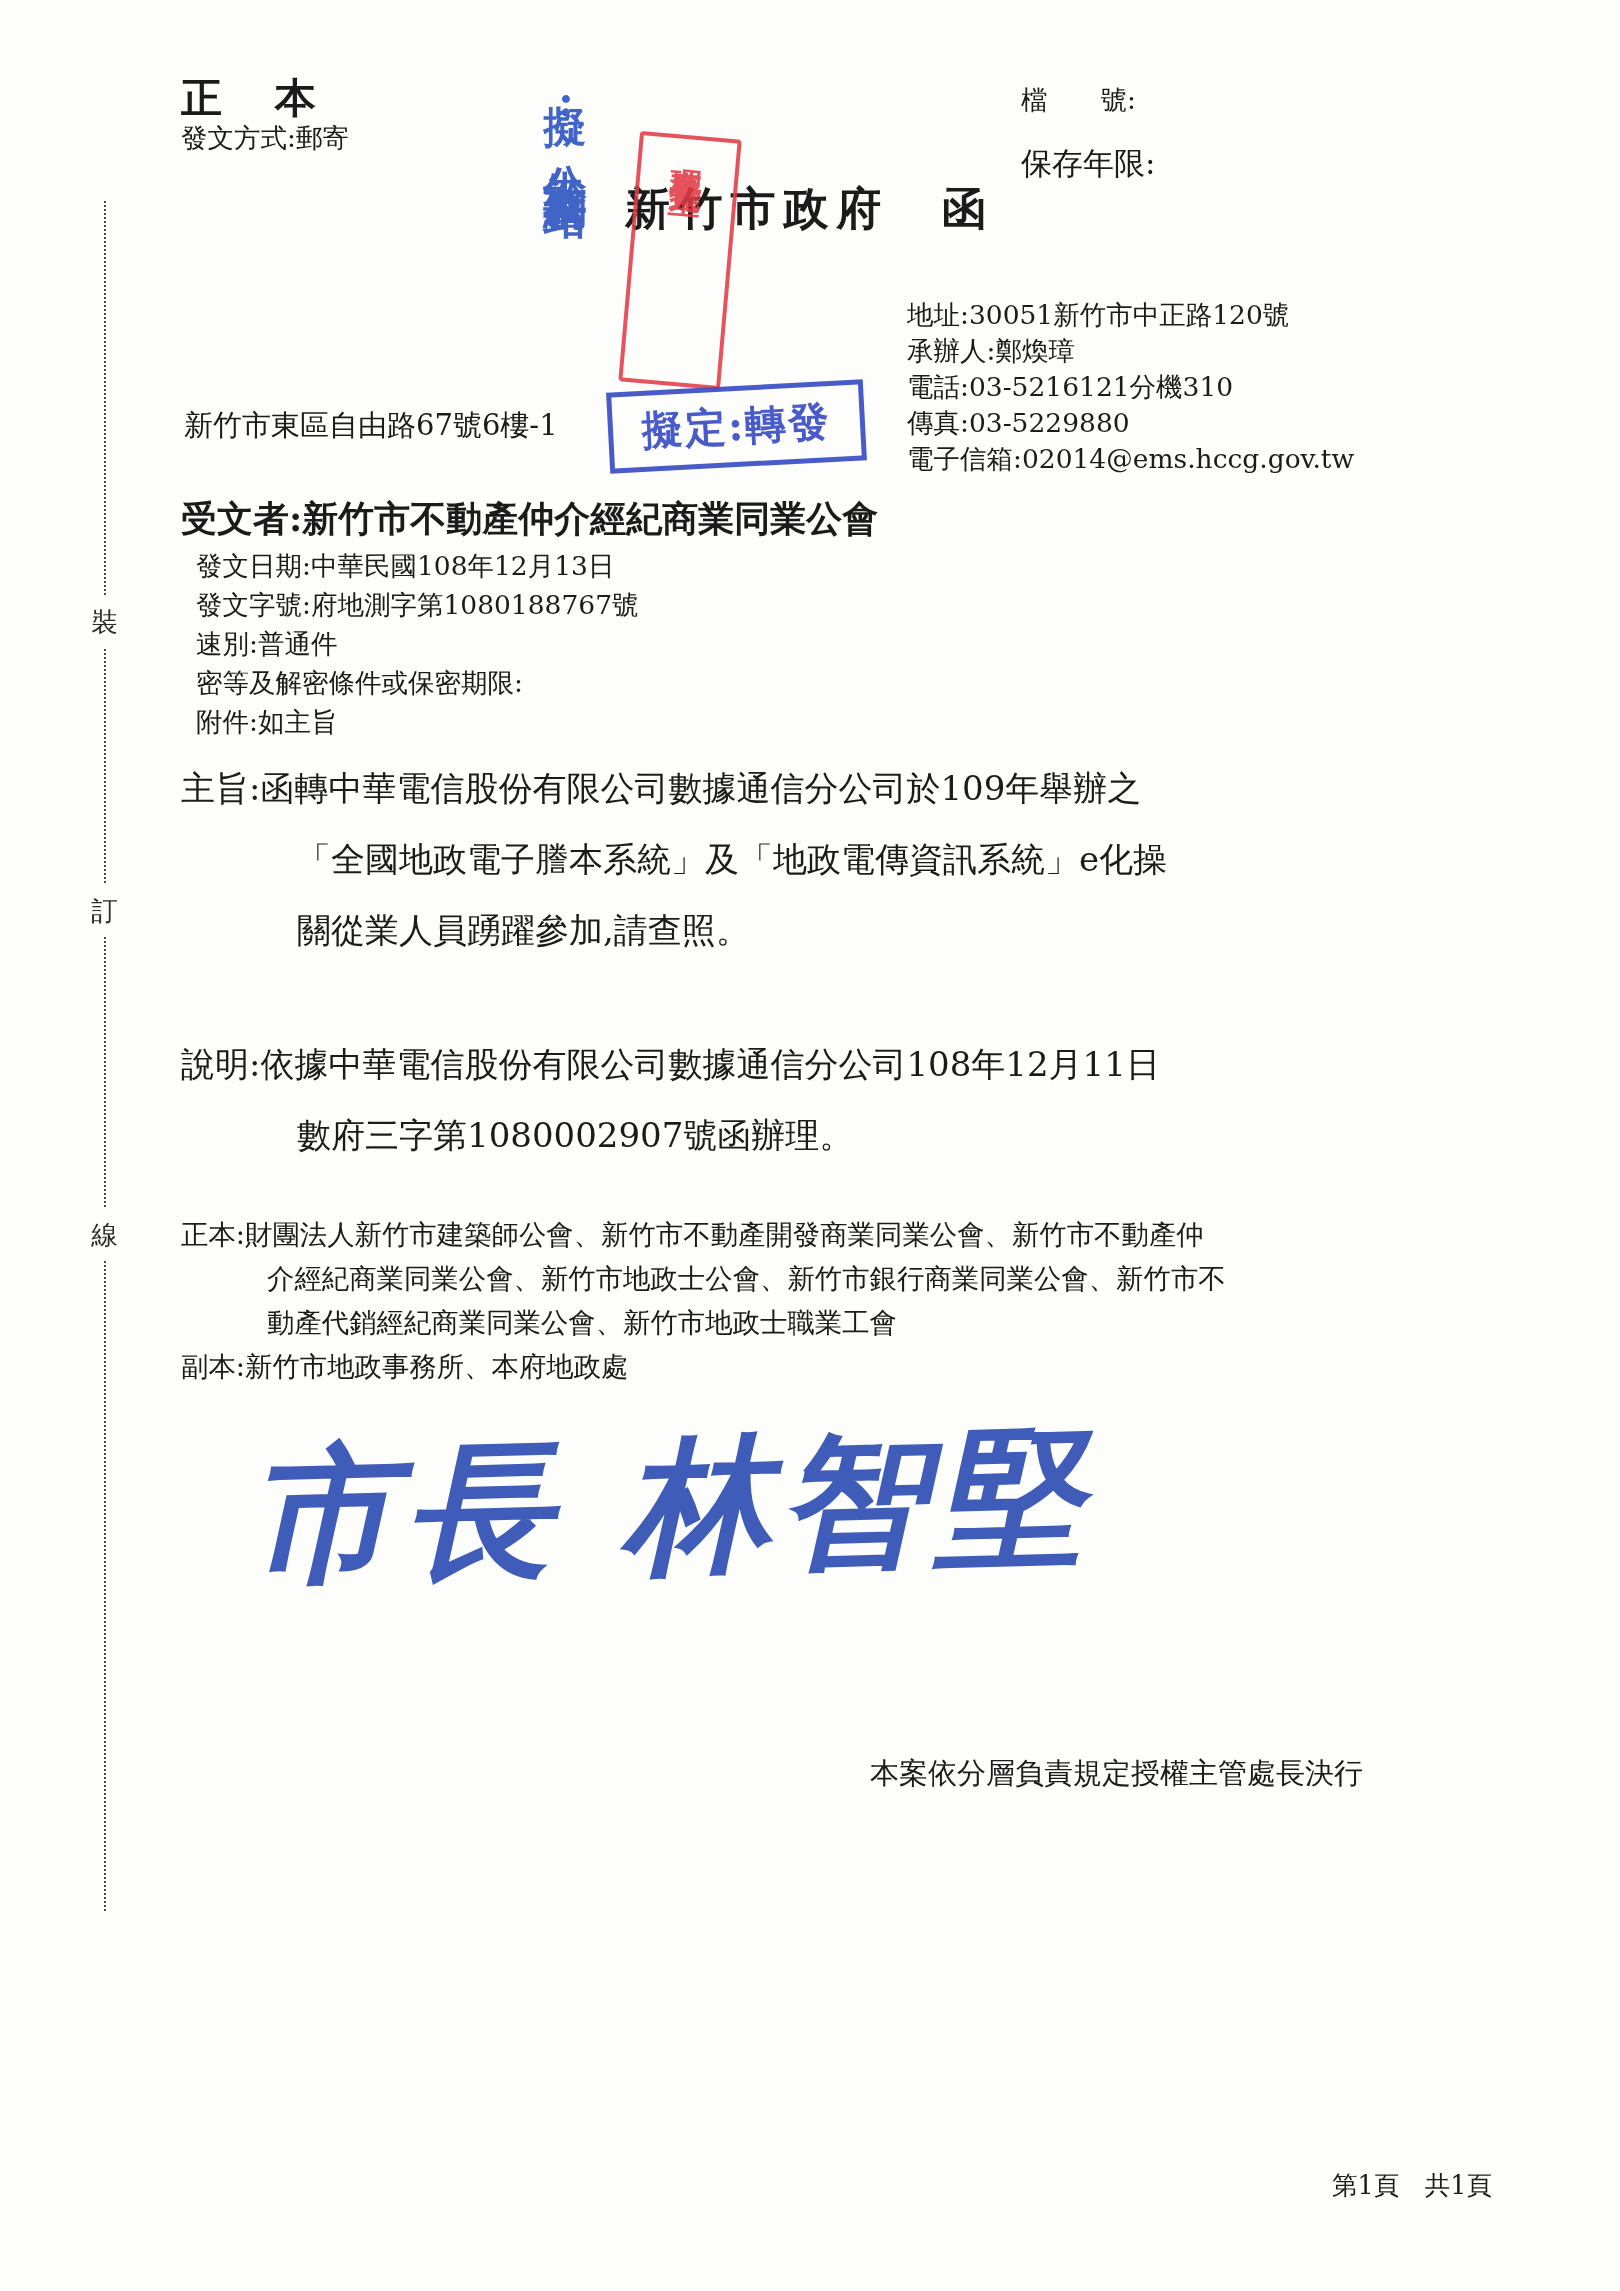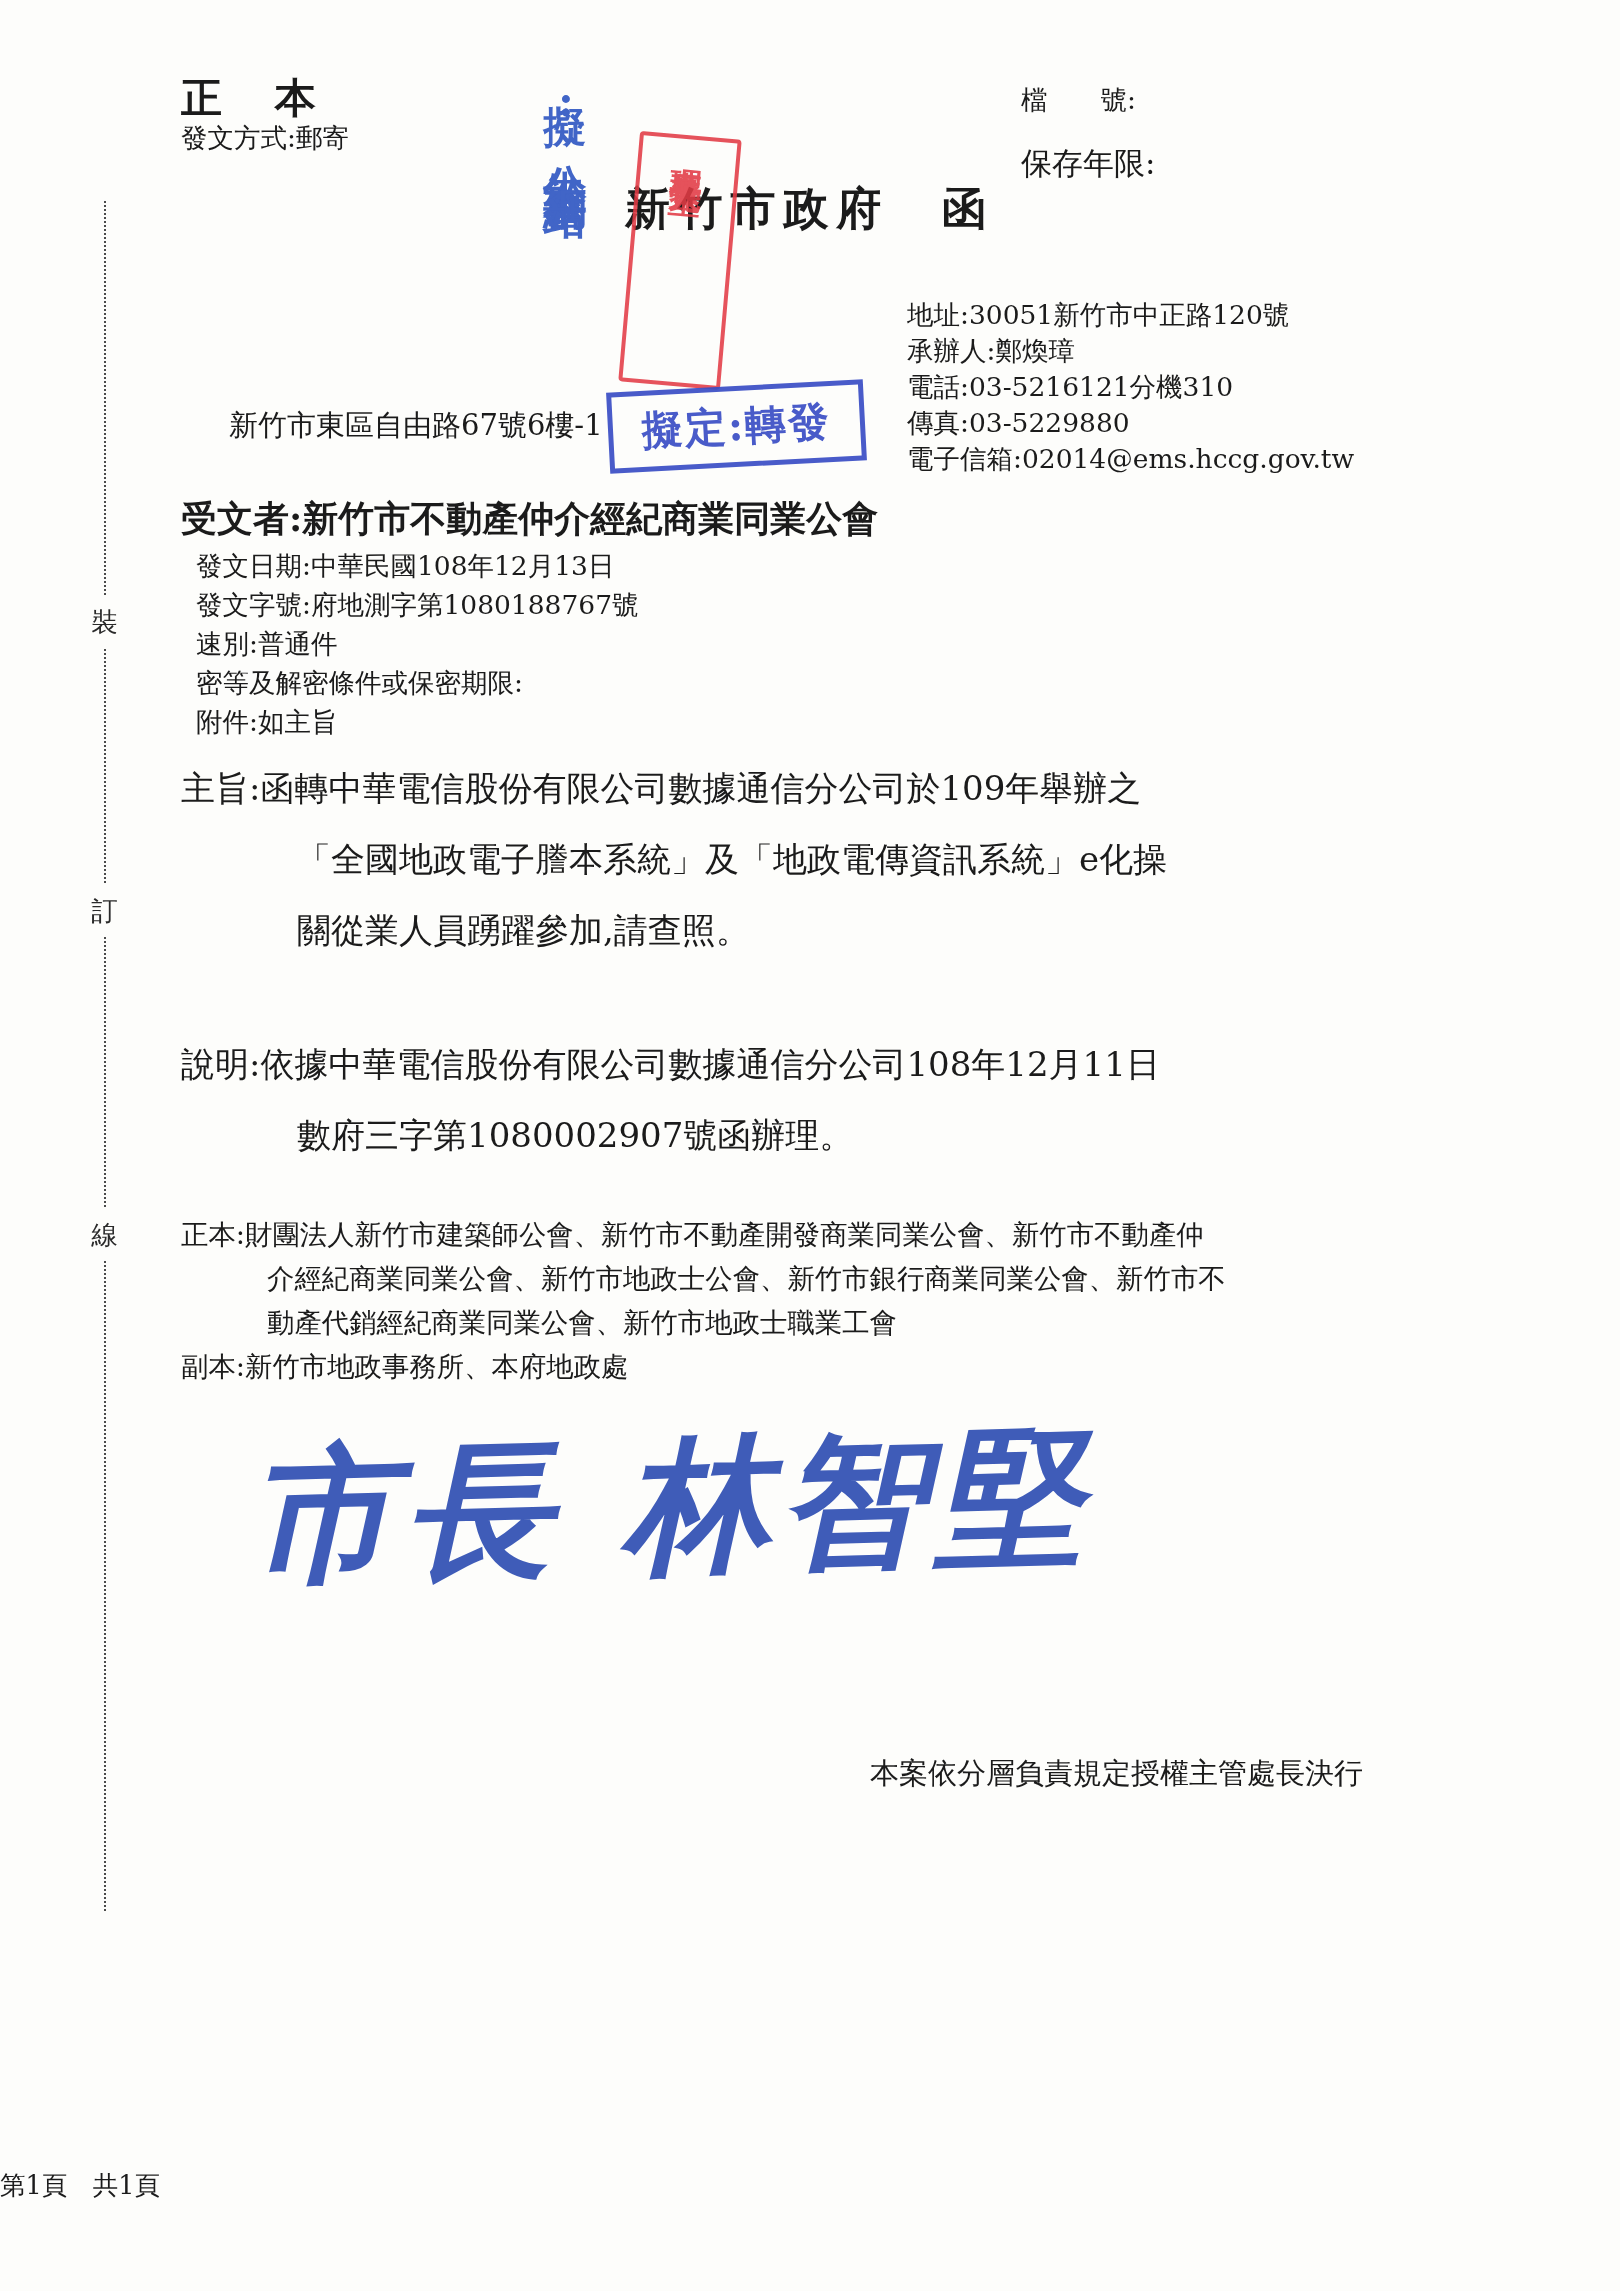--- a/index.html
+++ b/index.html
@@ -22,21 +22,21 @@
 
   
   .copy-type   { left:181px; top:39px;  font-size:41px; letter-spacing:5.9px; font-weight:600;margin-top:32px; }
   .delivery    { left:181px; top:120px; font-size:26.5px; }
   .file-no     { left:1021px; top:82px;  font-size:26.5px; }
   .retention   { left:1021px; top:143px; font-size:31px; }
   .doc-title   { left:625px; top:179px; font-size:45px; letter-spacing:7.8px; font-weight:600; }
 
   .contact { left:907px; top:297px; font-size:26.5px; line-height:36px; }
 
-  .sender-address { left:184px; top:406px; font-size:29px;margin-left:45px; }
+  .sender-address { left:184px; top:406px; font-size:29px; }
   .recipient      { left:181px; top:456px; font-size:36px; font-weight:600;margin-top:39px; }
   .meta           { left:196px; top:546px; font-size:26.5px; line-height:39px; }
 
   .subject     { left:181px; top:753px;  font-size:34px; line-height:71px; }
   .description { left:181px; top:1029px; font-size:34px; line-height:71px; }
   .subject .cont, .description .cont { padding-left:116px; }
 
   .distribution { left:181px; top:1213px; font-size:27.4px; line-height:44px; }
   .distribution .cont { padding-left:86px; }
 
@@ -53,21 +53,21 @@
   .blue-seal { left:608px; top:386px; width:247px; height:71px;
     border:5.9px solid #3a4ec5; transform:rotate(-3deg);
     display:flex; align-items:center; justify-content:center;
     color:#3a4ec5; font-size:41px; font-weight:700; letter-spacing:2px; opacity:.92; }
 
   .signature { left:247px; top:1409px; font-size:147px; color:#3f5cb8;
     font-weight:700; font-style:italic; letter-spacing:9.8px;
     transform:rotate(-1.5deg); white-space:nowrap; }
 
   .authorization { left:870px; top:1754px; font-size:29px; }
-  .page-footer   { left:0; top:2168px; width:1492px; text-align:left; font-size:25.5px; }
+  .page-footer   { left:0; top:2168px; width:1492px; text-align:right; font-size:25.5px; }
 </style>
 </head>
 <body>
 
 <div class="page">
 
   <div class="abs binding-line"></div>
   <div class="abs binding-label b-zhuang">裝</div>
   <div class="abs binding-label b-ding">訂</div>
   <div class="abs binding-label b-xian">線</div>

